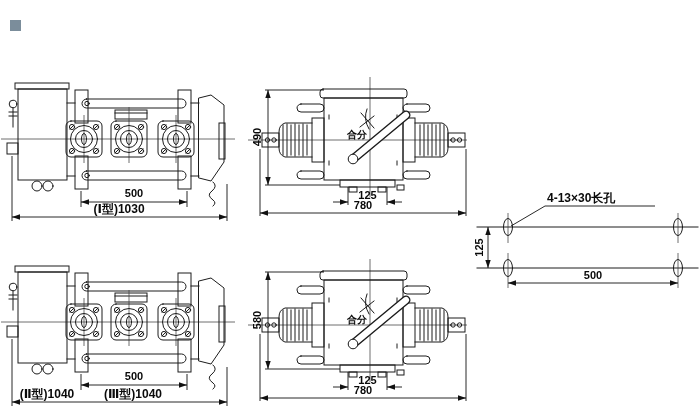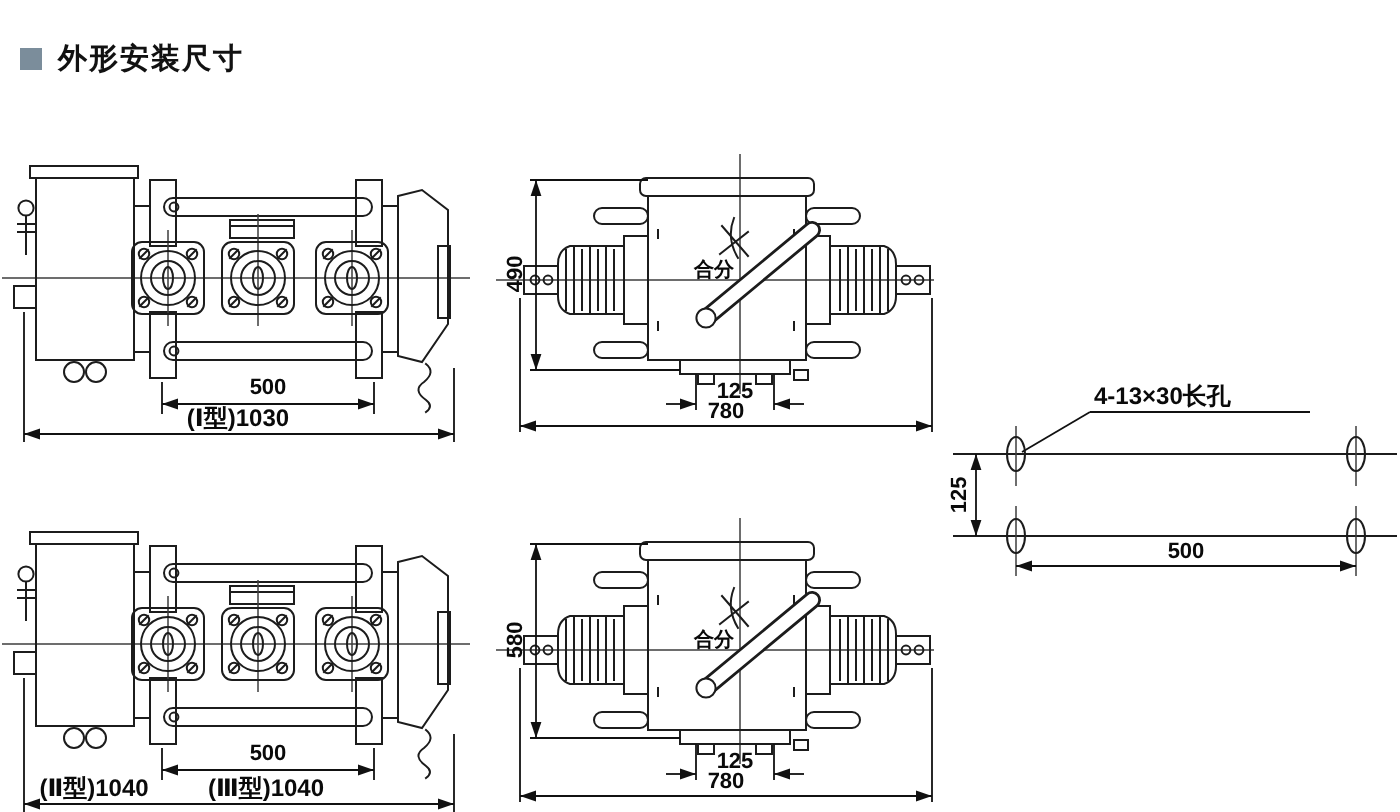--- a/index.html
+++ b/index.html
@@ -120,21 +120,20 @@
     </g>
 
     <g id="op-ind">
       <path class="ln" d="M-6,-20 L7,-5 M7,-17 L-7,-6 M0,-24 q-4,10 2,20"></path>
     </g>
   </defs>
 </svg>
 
 <div class="abs title-row">
   <span class="bullet"></span>
-  <span class="title-text">外形安装尺寸</span>
 </div>
 
 <svg class="abs" style="left:5px;top:80px" width="235" height="142" viewBox="0 0 235 142">
   <use href="#front-body"></use>
   <g>
     <line class="dl" x1="76" y1="111" x2="76" y2="127"></line>
     <line class="dl" x1="182" y1="111" x2="182" y2="127"></line>
     <line class="dl" x1="76" y1="122" x2="182" y2="122"></line>
     <use href="#ar-l" x="76" y="122"></use>
       <use href="#ar-r" x="182" y="122"></use>

